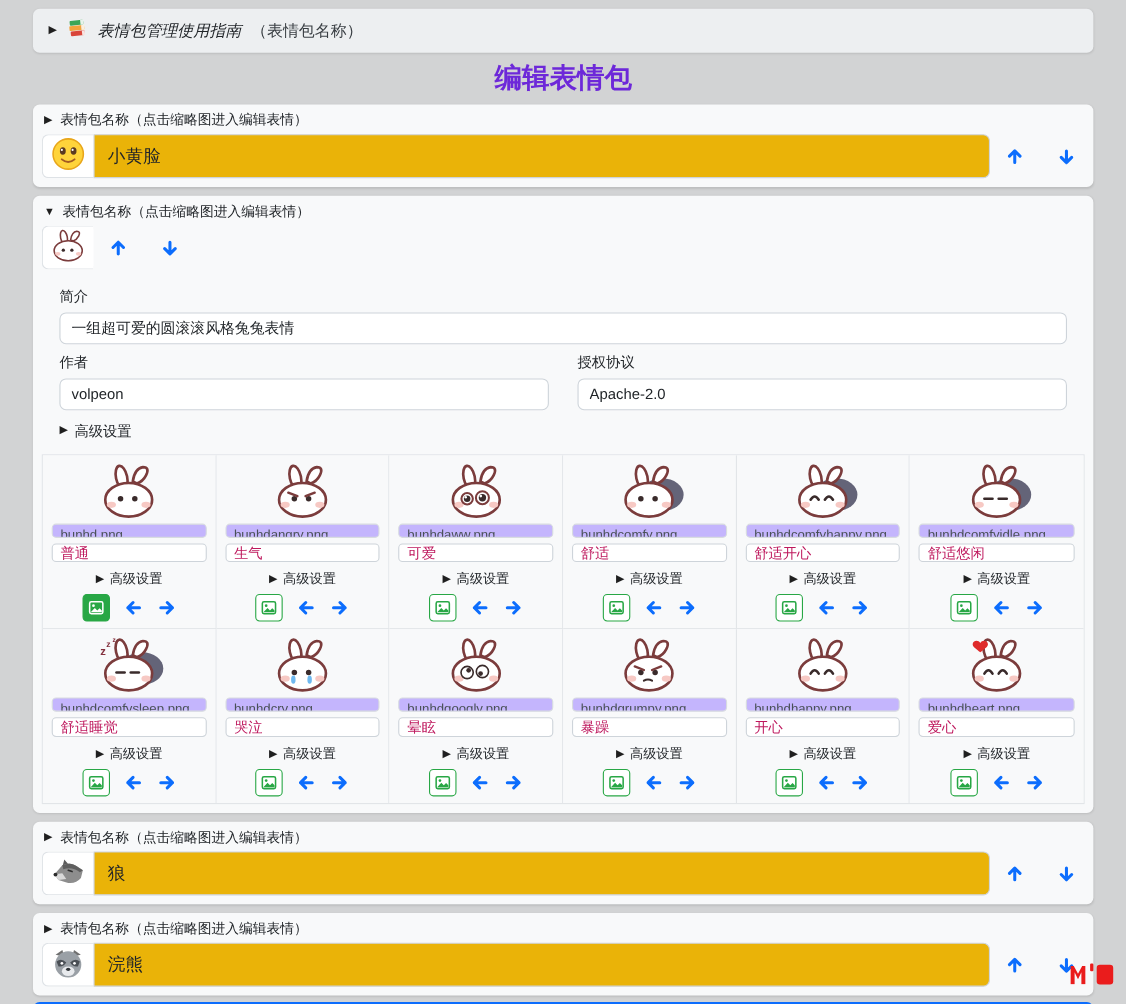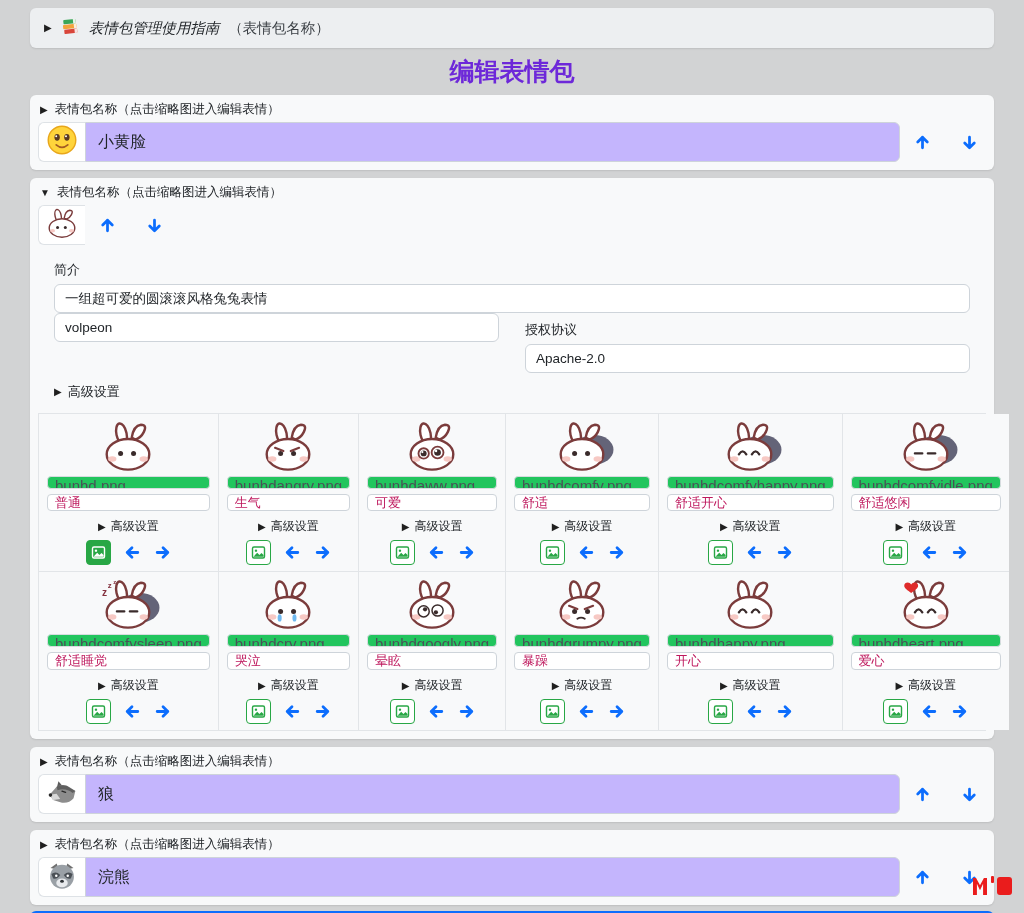--- a/index.html
+++ b/index.html
@@ -36,21 +36,21 @@
     font-size:12.5px;padding:3px 2px 4px;cursor:pointer;
   }
   .pack-row{display:flex;align-items:stretch;height:40px;}
   .thumb{
     width:46px;background:#ffffff;border:1px solid #dee2e6;border-right:none;
     border-radius:6px 0 0 6px;display:flex;align-items:center;justify-content:center;
     cursor:pointer;flex:none;
   }
   .pack-name-input{
     flex:1;min-width:0;border:1px solid #ced4da;border-radius:0 6px 6px 0;
-    font-size:16px;padding:0 12px;background:#c4b5fd;color:#212529;outline:none;
+    font-size:16px;padding:0 12px;background:#eab308;color:#212529;outline:none;
     font-family:inherit;
   }
   .pack-arrows{
     width:64px;flex:none;display:flex;align-items:center;
     justify-content:space-between;padding:0 8px 0 14px;
   }
   .icon-btn{background:none;border:none;padding:0;cursor:pointer;display:flex;align-items:center;}
   .icon-btn svg{display:block;}
   
   .pack-details{padding:8px 16px 0;}
@@ -74,22 +74,22 @@
   .emote-card{
     border-right:1px solid #e2e5e8;border-bottom:1px solid #e2e5e8;
     height:158px;box-sizing:border-box;padding:7px 8px 6px;
     display:flex;flex-direction:column;align-items:center;background:#f8f9fa;
   }
   .emote-card:nth-child(6n){border-right:none;}
   .emote-card:nth-child(n+7){border-bottom:none;}
   .emote-img{height:50px;width:100%;display:flex;align-items:flex-end;justify-content:center;cursor:pointer;}
   .emote-file{
     width:100%;height:18px;line-height:18px;margin-top:5px;
-    background:#22c55e;border:1px solid #d8dce0;border-radius:4px;
-    font-size:15px;color:#495057;padding:0 7px;box-sizing:border-box;
+    background:#c4b5fd;border:1px solid #d8dce0;border-radius:4px;
+    font-size:12px;color:#495057;padding:0 7px;box-sizing:border-box;
     white-space:nowrap;overflow:hidden;
   }
   .emote-name{
     width:100%;height:25px;margin-top:5px;border:1px solid #ced4da;border-radius:4px;
     font-size:13px;color:#be185d;padding:0 7px;box-sizing:border-box;background:#fff;
     outline:none;font-family:inherit;
   }
   .emote-adv{display:flex;align-items:center;gap:5px;font-size:12px;margin-top:7px;cursor:pointer;}
   .emote-btns{display:flex;align-items:center;gap:13px;margin-top:5px;}
   .img-btn{
@@ -201,20 +201,21 @@
           </span>
         </button>
     </div>
   </div>
 
   <div class="pack-details">
     <div class="field-label">简介</div>
     <input class="text-input" value="一组超可爱的圆滚滚风格兔兔表情" style="">
     <div class="two-col">
       <div>
+        <div class="field-label">作者</div>
         <input class="text-input" value="volpeon" style="">
       </div>
       <div>
         <div class="field-label">授权协议</div>
         <input class="text-input" value="Apache-2.0" style="">
       </div>
     </div>
     <div class="advanced-toggle">
       <span class="tri">▶</span>
       <span>高级设置</span>

